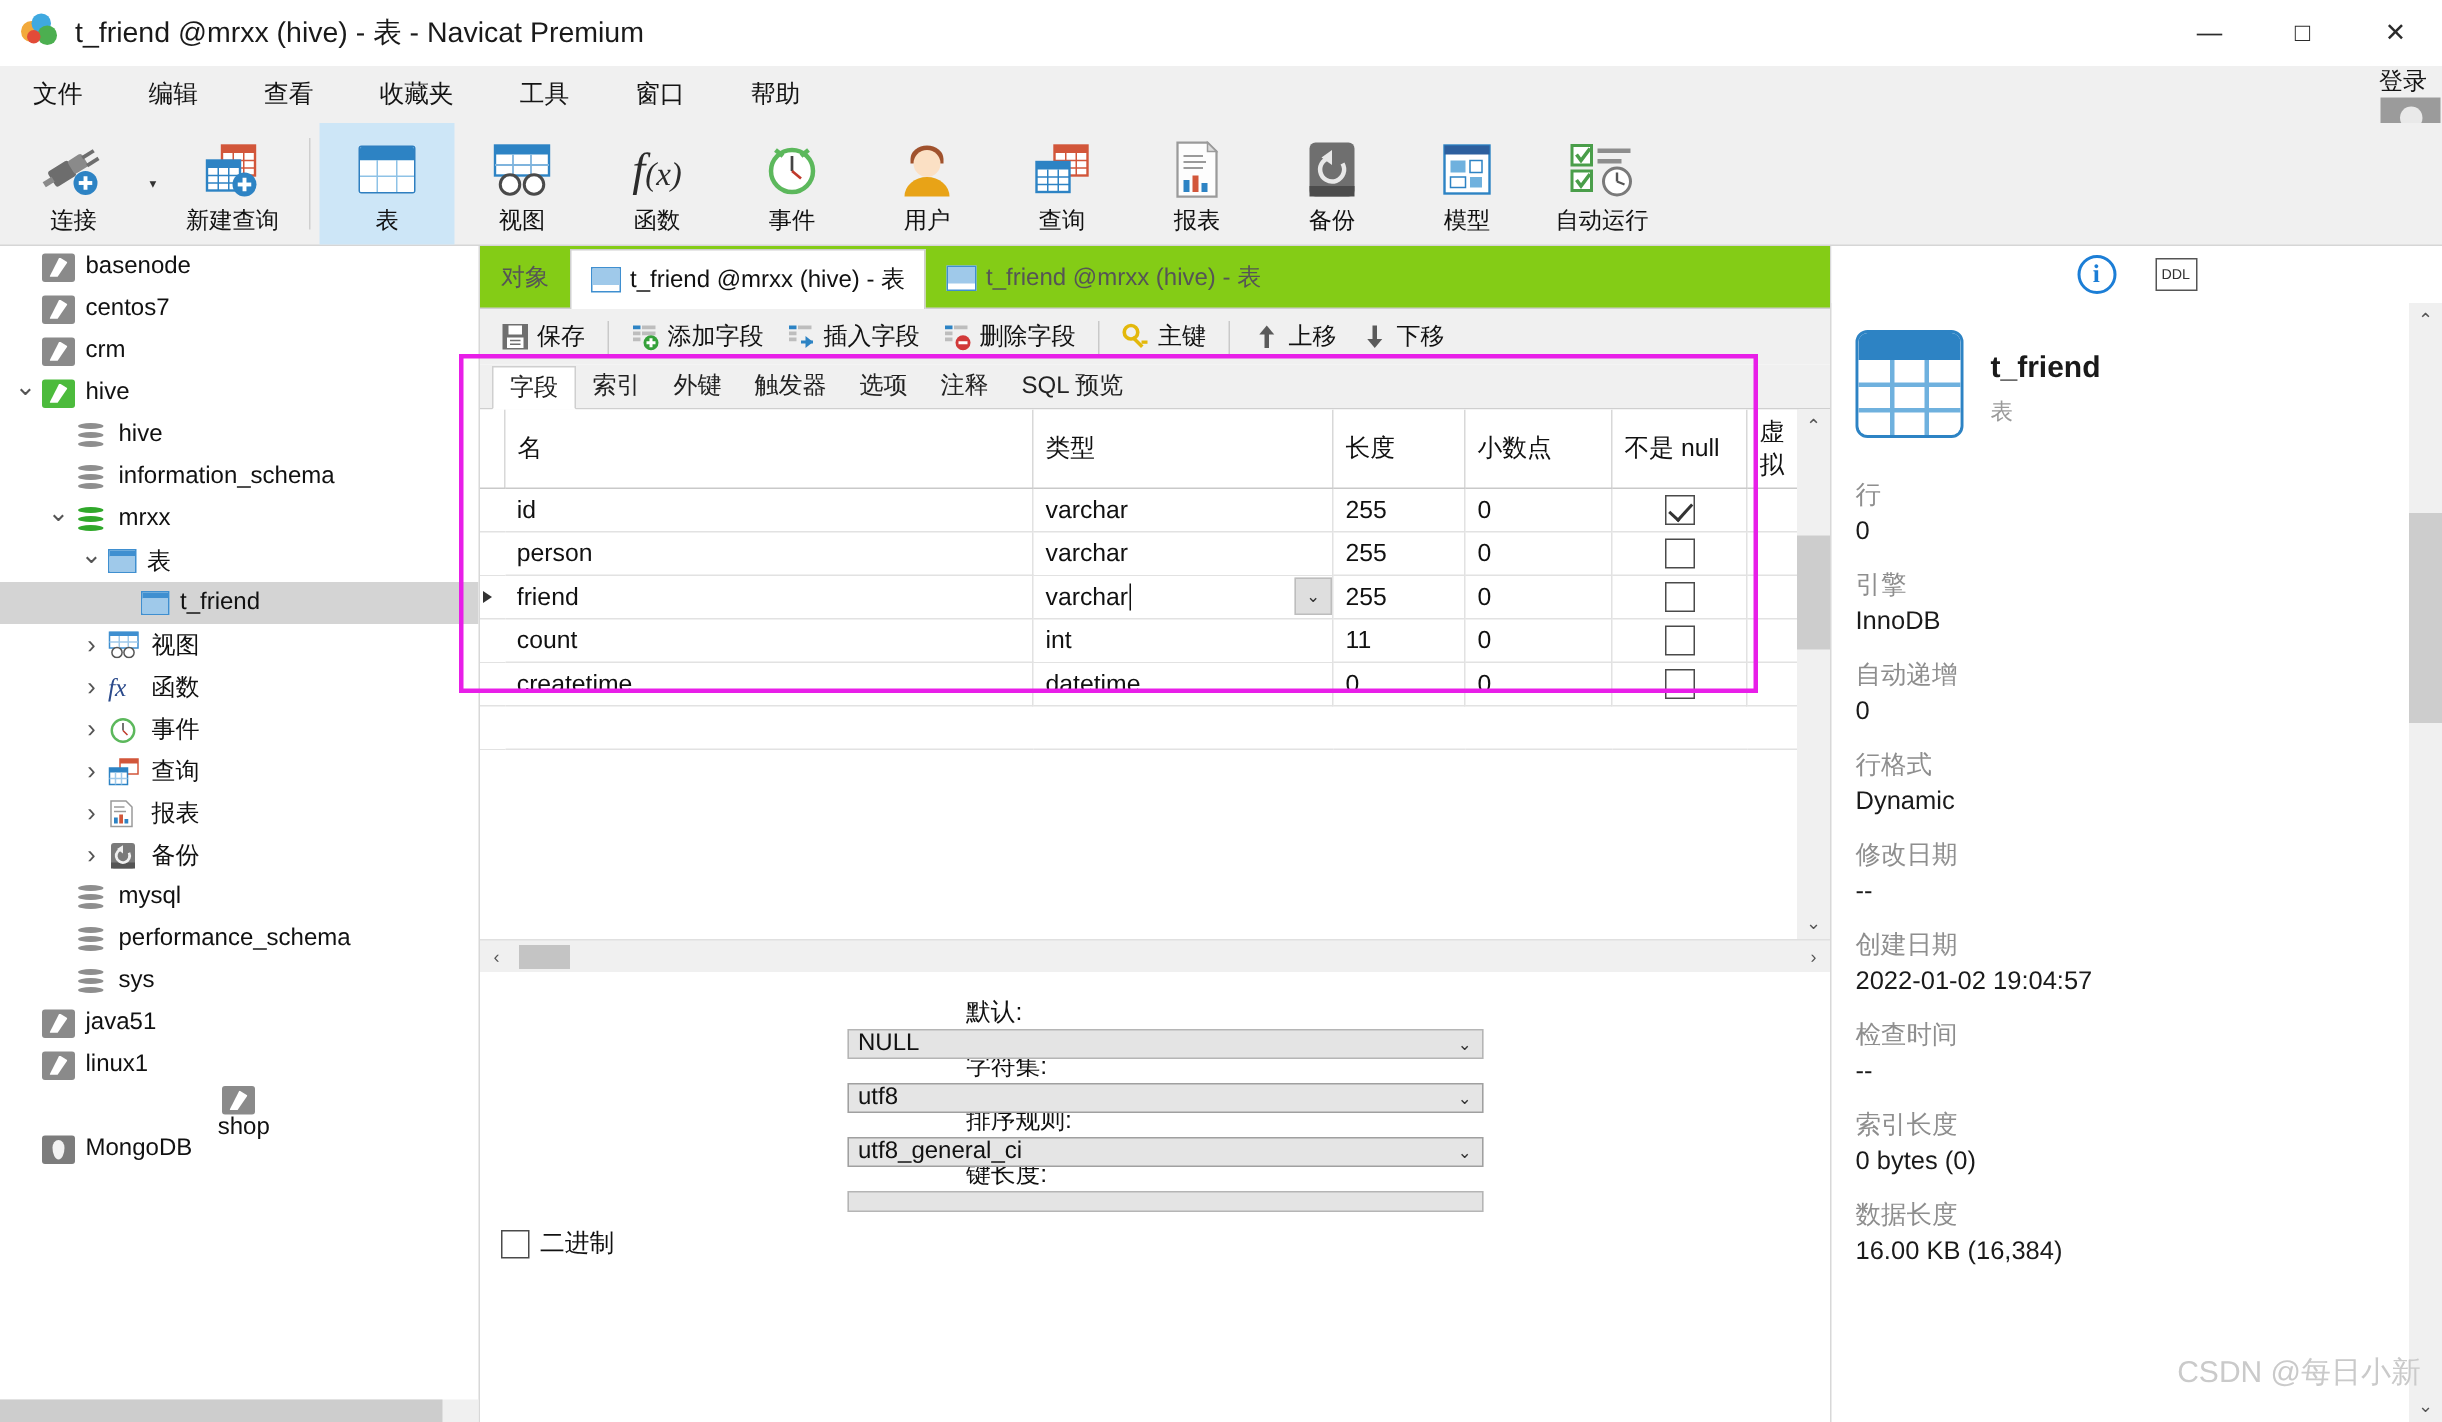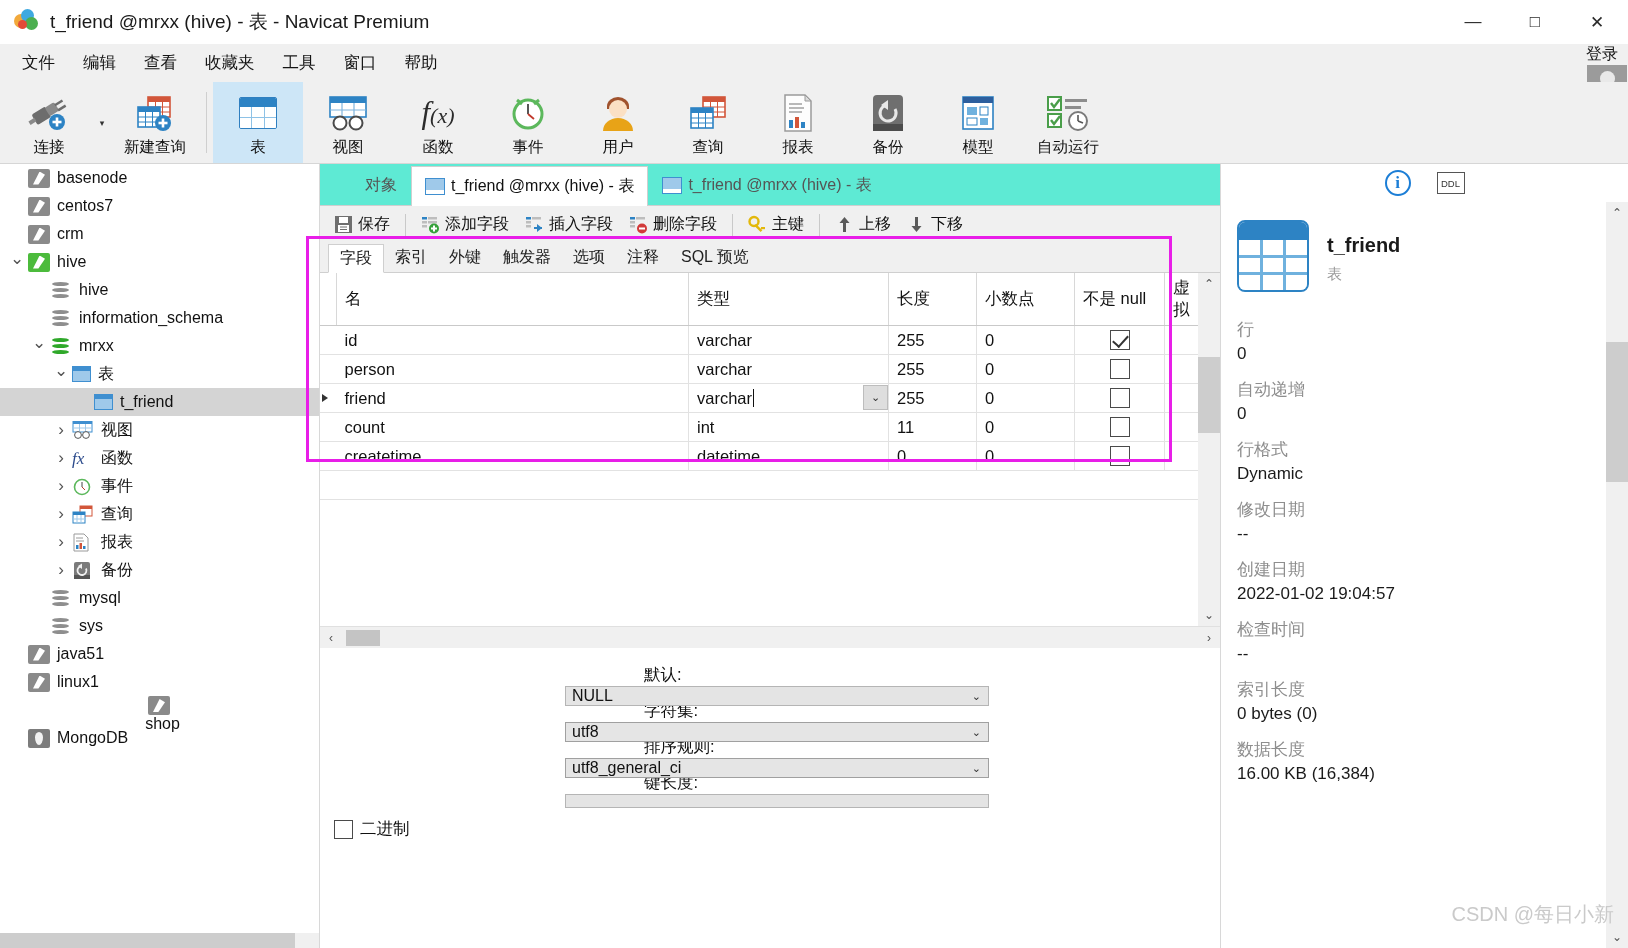--- a/index.html
+++ b/index.html
@@ -27,20 +27,21 @@
   .win-btns { margin-left: auto; display: flex; height: 44px; }
   .win-btn {
     width: 62px; height: 44px; display: flex; align-items: center; justify-content: center;
     font-size: 17px; color: #2b2b2b;
   }
 
   
   .menubar {
     height: 38px; background: #f0f0f0; display: flex; align-items: center;
     padding-left: 8px;
+    gap: 16px;
   }
   .menu-item { padding: 5px 14px; font-size: 16.5px; color: #141414; }
   .login-area { margin-left: auto; display: flex; align-items: center; height:38px;flex-direction:column;}
   .login-text { font-size: 16px; color: #141414; margin-right: 10px; }
   .avatar { width: 40px; height: 38px; background: #9b9b9b; position: relative; overflow:hidden;}
   .avatar .head { position:absolute; width:15px;height:15px;border-radius:50%;background:#e9e9e9;left:12.5px;top:6px;}
   .avatar .body { position:absolute; width:28px;height:18px;border-radius:14px 14px 0 0;background:#e9e9e9;left:6px;top:22px;}
 
   
   .ribbon {
@@ -93,22 +94,22 @@
     height:10px;gap:1px;background:#9fc9ea;}
   .ticon.mongo { background:#7c7c7c; border-radius:2px;}
   .ticon.mongo::after{content:"";position:absolute;left:7px;top:3px;width:8px;height:13px;
     border-radius:50% 50% 50% 50% / 40% 40% 60% 60%; background:#f2f2f2;}
   .sb-hscroll { position:absolute; bottom:0; left:0; width:320px; height:15px; background:#f0f0f0; }
   .sb-hscroll .thumb { position:absolute; left:0; top:0; width:295px; height:15px; background:#cdcdcd; }
 
   
   .center { flex: 1 1 auto; display: flex; flex-direction: column; background:#f0f0f0;
     position: relative; }
-  .tabstrip { height: 42px; background:#5eead4; display:flex; align-items:flex-end;
-    border-bottom: 1px solid #cfcfcf; padding-left: 31px; }
+  .tabstrip { height: 42px; background:#84cc16; display:flex; align-items:flex-end;
+    border-bottom: 1px solid #cfcfcf; }
   .tab { height:40px; display:flex; align-items:center; padding: 0 13px; font-size:16px;
     color:#555; border:1px solid transparent; border-bottom:none; white-space:nowrap; }
   .tab.active { background:#fff; color:#111; border-color:#cfcfcf; position:relative; top:1px;}
   .tab .ti { width:20px;height:17px;margin-right:6px; border:1px solid #3f8fd0;background:#fff;}
   .tab .ti .cap{height:4px;background:#3f8fd0;}
   .tab .ti .gg{display:grid;grid-template-columns:1fr 1fr 1fr;grid-template-rows:1fr 1fr;height:11px;gap:1px;background:#9fc9ea;}
 
   .ftoolbar { height: 37px; background:#f0f0f0; display:flex; align-items:center; padding-left:6px; }
   .ft-btn { display:flex; align-items:center; padding: 3px 8px; font-size:16px; color:#111; }
   .ft-sep { width:1px; height:22px; background:#c9c9c9; margin:0 7px; }
@@ -584,20 +585,29 @@
             <span>备份</span>
           </div>
           <div class="tree-row" style="padding-left: 28px;">
             <span class="twisty"></span>
             <span class="ticon db">
               <span class="cy" style="top:1px"></span>
               <span class="cy" style="top:7px"></span>
               <span class="cy" style="top:13px"></span>
             </span>
             <span>mysql</span>
+          </div>
+          <div class="tree-row" style="padding-left: 28px;">
+            <span class="twisty"></span>
+            <span class="ticon db">
+              <span class="cy" style="top:1px"></span>
+              <span class="cy" style="top:7px"></span>
+              <span class="cy" style="top:13px"></span>
+            </span>
+            <span>performance_schema</span>
           </div>
           <div class="tree-row" style="padding-left: 28px;">
             <span class="twisty"></span>
             <span class="ticon db">
               <span class="cy" style="top:1px"></span>
               <span class="cy" style="top:7px"></span>
               <span class="cy" style="top:13px"></span>
             </span>
             <span>sys</span>
           </div>
@@ -920,20 +930,24 @@
             <div class="rp-name">t_friend</div>
             <div class="rp-sub">表</div>
           </div>
         </div>
         <div id="rpfields">
             <div class="rp-field">
               <div class="rp-k">行</div>
               <div class="rp-v">0</div>
             </div>
             <div class="rp-field">
+              <div class="rp-k">引擎</div>
+              <div class="rp-v">InnoDB</div>
+            </div>
+            <div class="rp-field">
               <div class="rp-k">自动递增</div>
               <div class="rp-v">0</div>
             </div>
             <div class="rp-field">
               <div class="rp-k">行格式</div>
               <div class="rp-v">Dynamic</div>
             </div>
             <div class="rp-field">
               <div class="rp-k">修改日期</div>
               <div class="rp-v">--</div>

